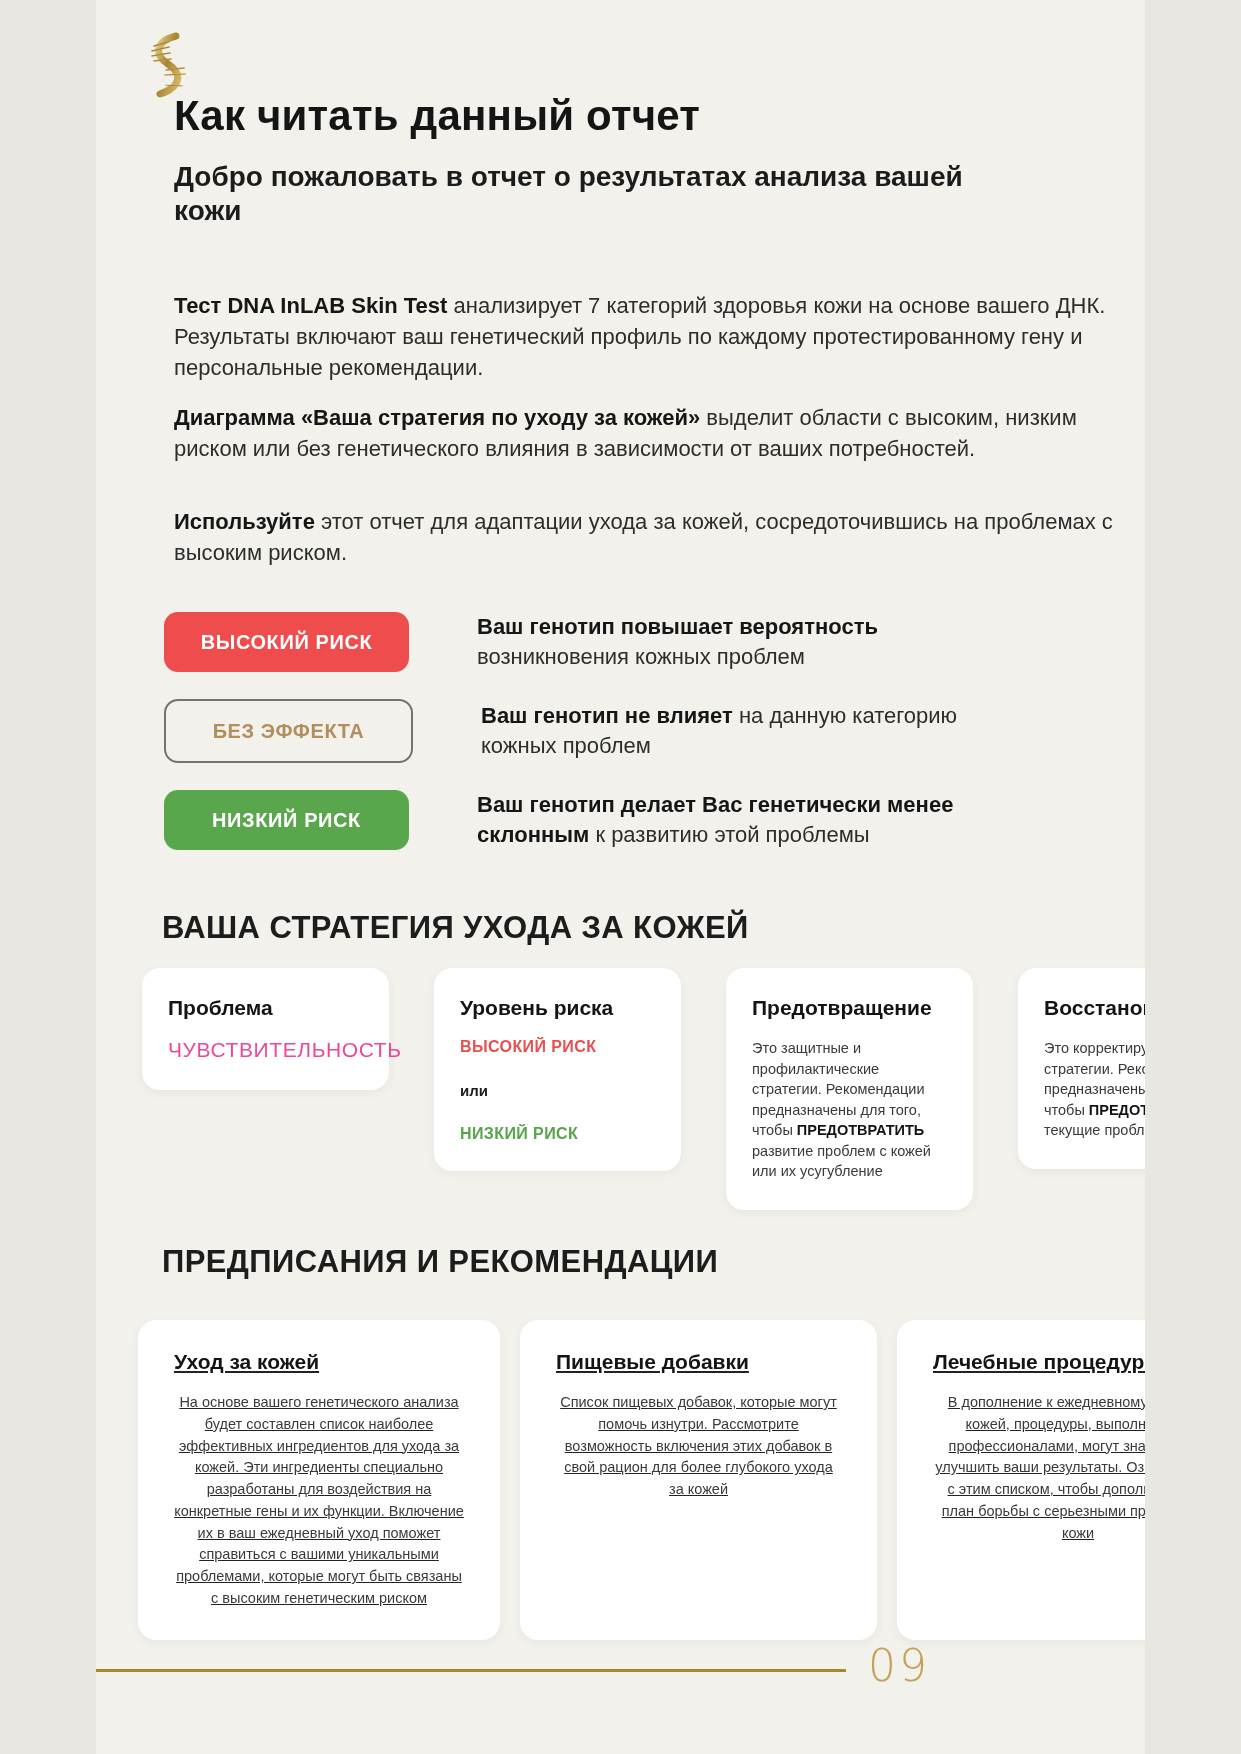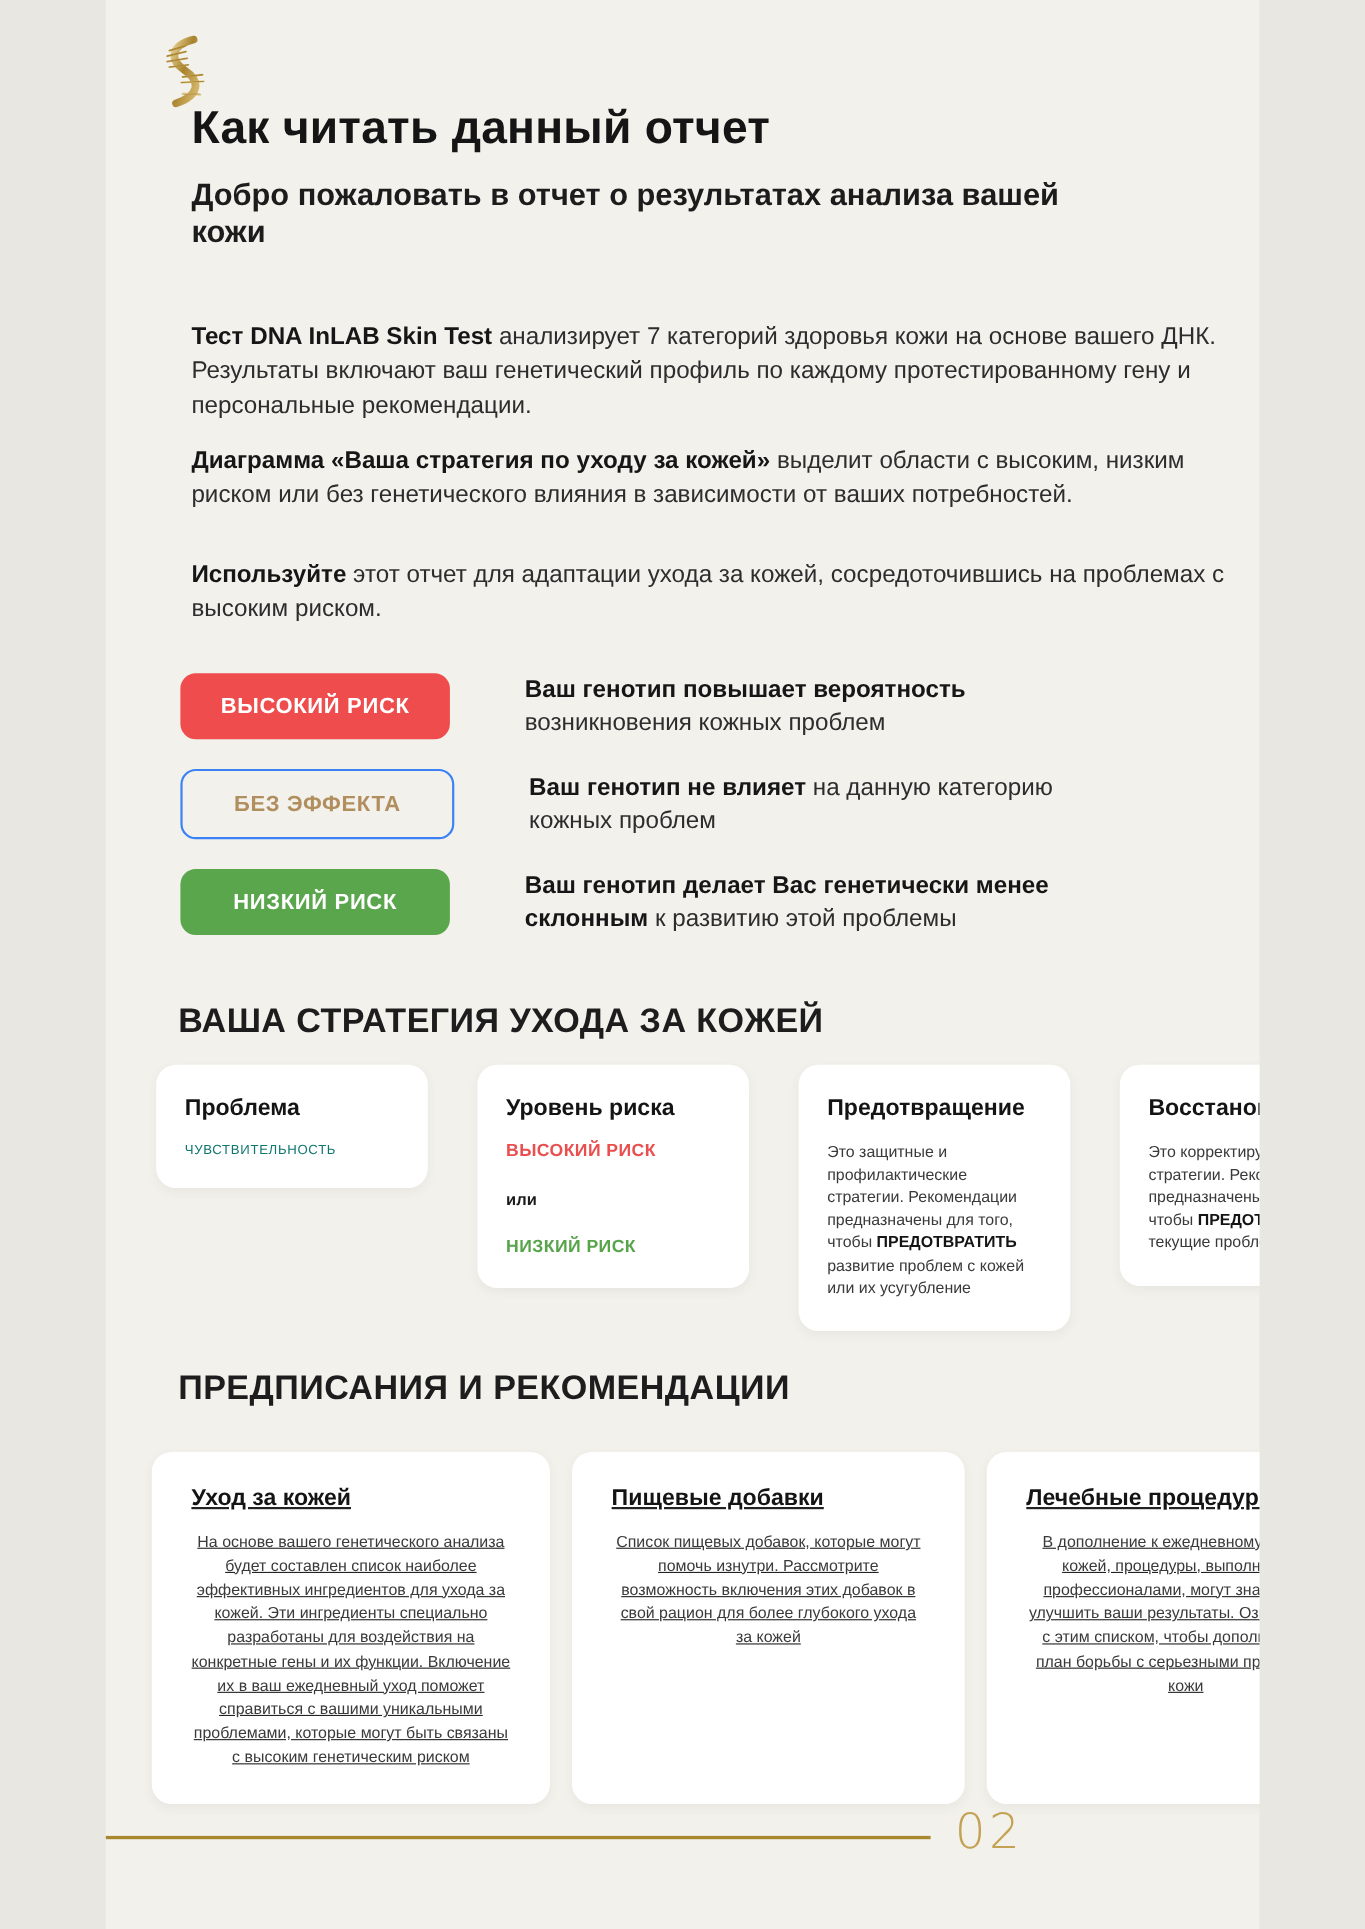--- a/index.html
+++ b/index.html
@@ -31,21 +31,21 @@
   .p3{top:506px;}
   
   .legend{position:absolute;left:68px;top:612px;width:1000px;}
   .legend-row{display:flex;align-items:center;margin-bottom:27px;}
   .badge{
     width:245px;height:60px;border-radius:14px;
     display:flex;align-items:center;justify-content:center;
     font-size:20px;font-weight:700;letter-spacing:.6px;flex:0 0 auto;
   }
   .badge-high{background:#ef4d4d;color:#ffffff;}
-  .badge-none{background:transparent;border:2px solid #3b82f6;color:#b18e5d;}
+  .badge-none{background:transparent;border:2px solid #737373;color:#b18e5d;}
   .badge-low{background:#5aa64d;color:#ffffff;}
   .legend-desc{margin:0 0 0 68px;width:478px;font-size:22px;line-height:1.35;color:#2d2d2d;}
   .legend-desc strong{color:#161616;}
   
   .section-title{
     position:absolute;left:66px;width:1100px;
     font-size:31px;font-weight:600;color:#1d1d1d;letter-spacing:.4px;
   }
   .strategy-title{top:910px;}
   .rx-title{top:1244px;}
@@ -54,21 +54,21 @@
     background:#ffffff;border-radius:18px;
     box-shadow:0 3px 10px rgba(60,60,50,.06);
     padding:28px 26px;box-sizing:border-box;
   }
   .card-heading{font-size:21px;font-weight:800;color:#141414;margin-bottom:18px;}
   .strategy-grid{
     position:absolute;left:46px;top:968px;width:1125px;
     display:grid;grid-template-columns:repeat(4,247px);column-gap:45px;
     align-items:start;
   }
-  .problem-value{font-size:12px;letter-spacing:.6px;color:#0f766e;}
+  .problem-value{font-size:21px;letter-spacing:.6px;color:#ec4899;}
   .risk-high{font-size:16px;font-weight:700;letter-spacing:.4px;color:#e94f4f;margin-bottom:26px;}
   .risk-or{font-size:15px;font-weight:700;color:#1c1c1c;margin-bottom:26px;}
   .risk-low{font-size:16px;font-weight:700;letter-spacing:.4px;color:#57a44b;}
   .card-body{font-size:14.5px;line-height:1.42;color:#3a3a3a;}
   .card-body strong{color:#141414;}
   .rx-grid{
     position:absolute;left:42px;top:1320px;width:1120px;
     display:grid;grid-template-columns:362px 357px 362px;column-gap:20px;
     align-items:stretch;
   }
@@ -167,15 +167,15 @@
       <div class="card-heading">Пищевые добавки</div>
       <div class="rx-body">Список пищевых добавок, которые могут помочь изнутри. Рассмотрите возможность включения этих добавок в свой рацион для более глубокого ухода за кожей</div>
     </div>
     <div class="card">
       <div class="card-heading">Лечебные процедуры</div>
       <div class="rx-body">В дополнение к ежедневному уходу за кожей, процедуры, выполняемые профессионалами, могут значительно улучшить ваши результаты. Ознакомьтесь с этим списком, чтобы дополнить свой план борьбы с серьезными проблемами кожи</div>
     </div>
   </div>
 
   <div class="footer-line"></div>
-  <div class="page-number">02</div>
+  <div class="page-number">09</div>
 
 </div>
 
 </body></html>

